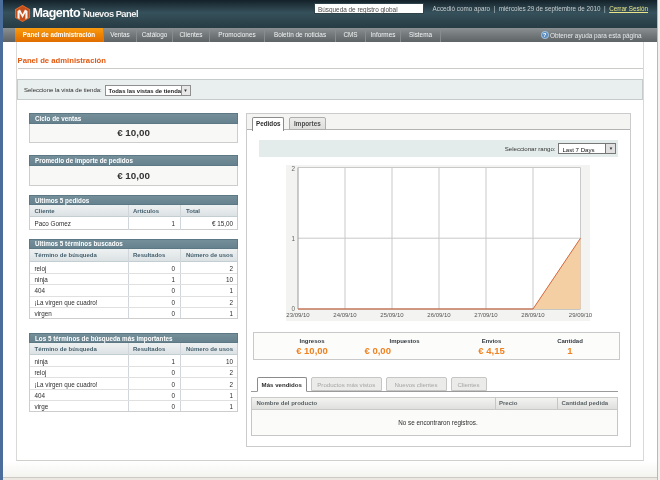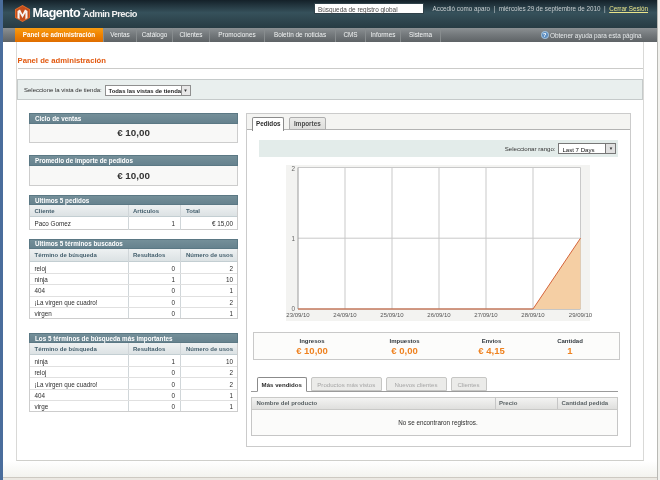--- a/index.html
+++ b/index.html
@@ -21,21 +21,21 @@
 <div class="abs" style="left:0;top:477px;width:660px;height:3px;background:#ebe8e2;border-top:1px solid #cdc9c2;z-index:41;"></div>
 
 <div class="abs" style="left:0;top:0;width:657px;height:28px;background:linear-gradient(180deg,#142129 0%,#36515b 45%,#273b43 100%);"></div>
 
 <svg class="abs" style="left:15px;top:4.5px;" width="15" height="17" viewBox="0 0 30 34">
   <polygon points="15,0 30,8.5 30,25.5 15,34 0,25.5 0,8.5" fill="#e66d2a"></polygon>
   <polygon points="15,2 28.3,9.5 28.3,24.5 15,32 1.7,24.5 1.7,9.5" fill="#c24e1c"></polygon>
   <path d="M5 26 L5 12 L10 9 L15 18.5 L20 9 L25 12 L25 26 L20.8 28.4 L20.8 15.5 L15 26 L9.2 15.5 L9.2 28.4 Z" fill="#f7f4f0"></path>
 </svg>
 <div class="abs" style="left:32.5px;top:5.5px;width:120px;height:20px;color:#fff;font-size:12.5px;font-weight:bold;letter-spacing:-0.55px;">Magento<span style="font-size:5px;vertical-align:5px;">™</span></div>
-<div class="abs" style="left:83px;top:8.5px;width:120px;height:16px;color:#f0f0f0;font-size:9.3px;font-weight:bold;letter-spacing:-0.5px;">Admin Precio</div>
+<div class="abs" style="left:83px;top:8.5px;width:120px;height:16px;color:#f0f0f0;font-size:9.3px;font-weight:bold;letter-spacing:-0.5px;">Nuevos Panel</div>
 
 <div class="abs" style="left:314px;top:3px;width:110px;height:11px;background:#fff;border:1px solid #30424a;">
   <div class="abs" style="left:3px;top:2px;font-size:6.4px;color:#4c4c4c;white-space:nowrap;">Búsqueda de registro global</div>
 </div>
 
 <div class="abs" style="left:380px;top:4.5px;width:268px;height:10px;font-size:6.3px;color:#c8ced0;text-align:right;white-space:nowrap;">Accedió como aparo&nbsp; |&nbsp; miércoles 29 de septiembre de 2010&nbsp; |&nbsp; <span style="color:#e9e489;text-decoration:underline;">Cerrar Sesión</span></div>
 
 <div class="abs" style="left:0;top:28px;width:657px;height:14px;background:linear-gradient(180deg,#8b9093 0%,#73787b 50%,#5e6366 100%);"></div>
 <div class="abs" style="left:15px;top:28px;width:88px;height:14px;background:linear-gradient(180deg,#f89c12 0%,#ef8200 50%,#df6d00 100%);color:#fff;font-size:6.3px;font-weight:bold;text-align:center;line-height:14px;">Panel de administración</div>
 <div class="abs navtab" style="left:103px;width:33px;">Ventas</div>
@@ -180,21 +180,21 @@
   <text x="247" y="151.5" font-size="6" fill="#555" text-anchor="middle" font-family="Liberation Sans, sans-serif">28/09/10</text>
   <text x="294.5" y="151.5" font-size="6" fill="#555" text-anchor="middle" font-family="Liberation Sans, sans-serif">29/09/10</text>
 </svg>
 
 <div class="abs" style="left:252.5px;top:331.8px;width:367.5px;height:28px;background:#fcfcfb;border:1px solid #c9c9c9;"></div>
 <div class="abs" style="left:272px;top:337.5px;width:80px;text-align:center;font-size:6px;font-weight:bold;color:#32393f;">Ingresos</div>
 <div class="abs" style="left:364.5px;top:337.5px;width:80px;text-align:center;font-size:6px;font-weight:bold;color:#32393f;">Impuestos</div>
 <div class="abs" style="left:451.5px;top:337.5px;width:80px;text-align:center;font-size:6px;font-weight:bold;color:#32393f;">Envios</div>
 <div class="abs" style="left:530px;top:337.5px;width:80px;text-align:center;font-size:6px;font-weight:bold;color:#32393f;">Cantidad</div>
 <div class="abs" style="left:272px;top:344.5px;width:80px;text-align:center;font-size:9.5px;font-weight:bold;color:#ef8220;">€ 10,00</div>
-<div class="abs" style="left:364.5px;top:344.5px;width:80px;text-align:center;font-size:9.5px;font-weight:bold;color:#ef8220;">€ 0,00</div>
+<div class="abs" style="left:364.5px;top:344.5px;width:80px;font-size:9.5px;font-weight:bold;color:#ef8220;">€ 0,00</div>
 <div class="abs" style="left:451.5px;top:344.5px;width:80px;text-align:center;font-size:9.5px;font-weight:bold;color:#ef8220;">€ 4,15</div>
 <div class="abs" style="left:530px;top:344.5px;width:80px;text-align:center;font-size:9.5px;font-weight:bold;color:#ef8220;">1</div>
 
 <div class="abs" style="left:251px;top:391px;width:366.5px;height:1px;background:#9b9b9b;"></div>
 <div class="abs" style="left:256.5px;top:377px;width:50.5px;height:15px;background:#fff;border:1px solid #8b8b8b;border-bottom:1px solid #fff;color:#2d2d2d;font-size:6.1px;font-weight:bold;text-align:center;line-height:14px;border-radius:2px 2px 0 0;z-index:5;">Más vendidos</div>
 <div class="abs" style="left:311px;top:377px;width:70.5px;height:14px;background:#ebebe9;border:1px solid #c6c6c4;color:#a5a5a5;font-size:6.1px;text-align:center;line-height:13px;border-radius:2px 2px 0 0;">Productos más vistos</div>
 <div class="abs" style="left:385.5px;top:377px;width:61px;height:14px;background:#ebebe9;border:1px solid #c6c6c4;color:#a5a5a5;font-size:6.1px;text-align:center;line-height:13px;border-radius:2px 2px 0 0;">Nuevos clientes</div>
 <div class="abs" style="left:450.5px;top:377px;width:36px;height:14px;background:#ebebe9;border:1px solid #c6c6c4;color:#a5a5a5;font-size:6.1px;text-align:center;line-height:13px;border-radius:2px 2px 0 0;">Clientes</div>
 
 <div class="abs" style="left:251px;top:396.5px;width:366.5px;height:13px;background:linear-gradient(#f3f3f2,#dfdfdd);border:1px solid #c9c9c7;"></div>

